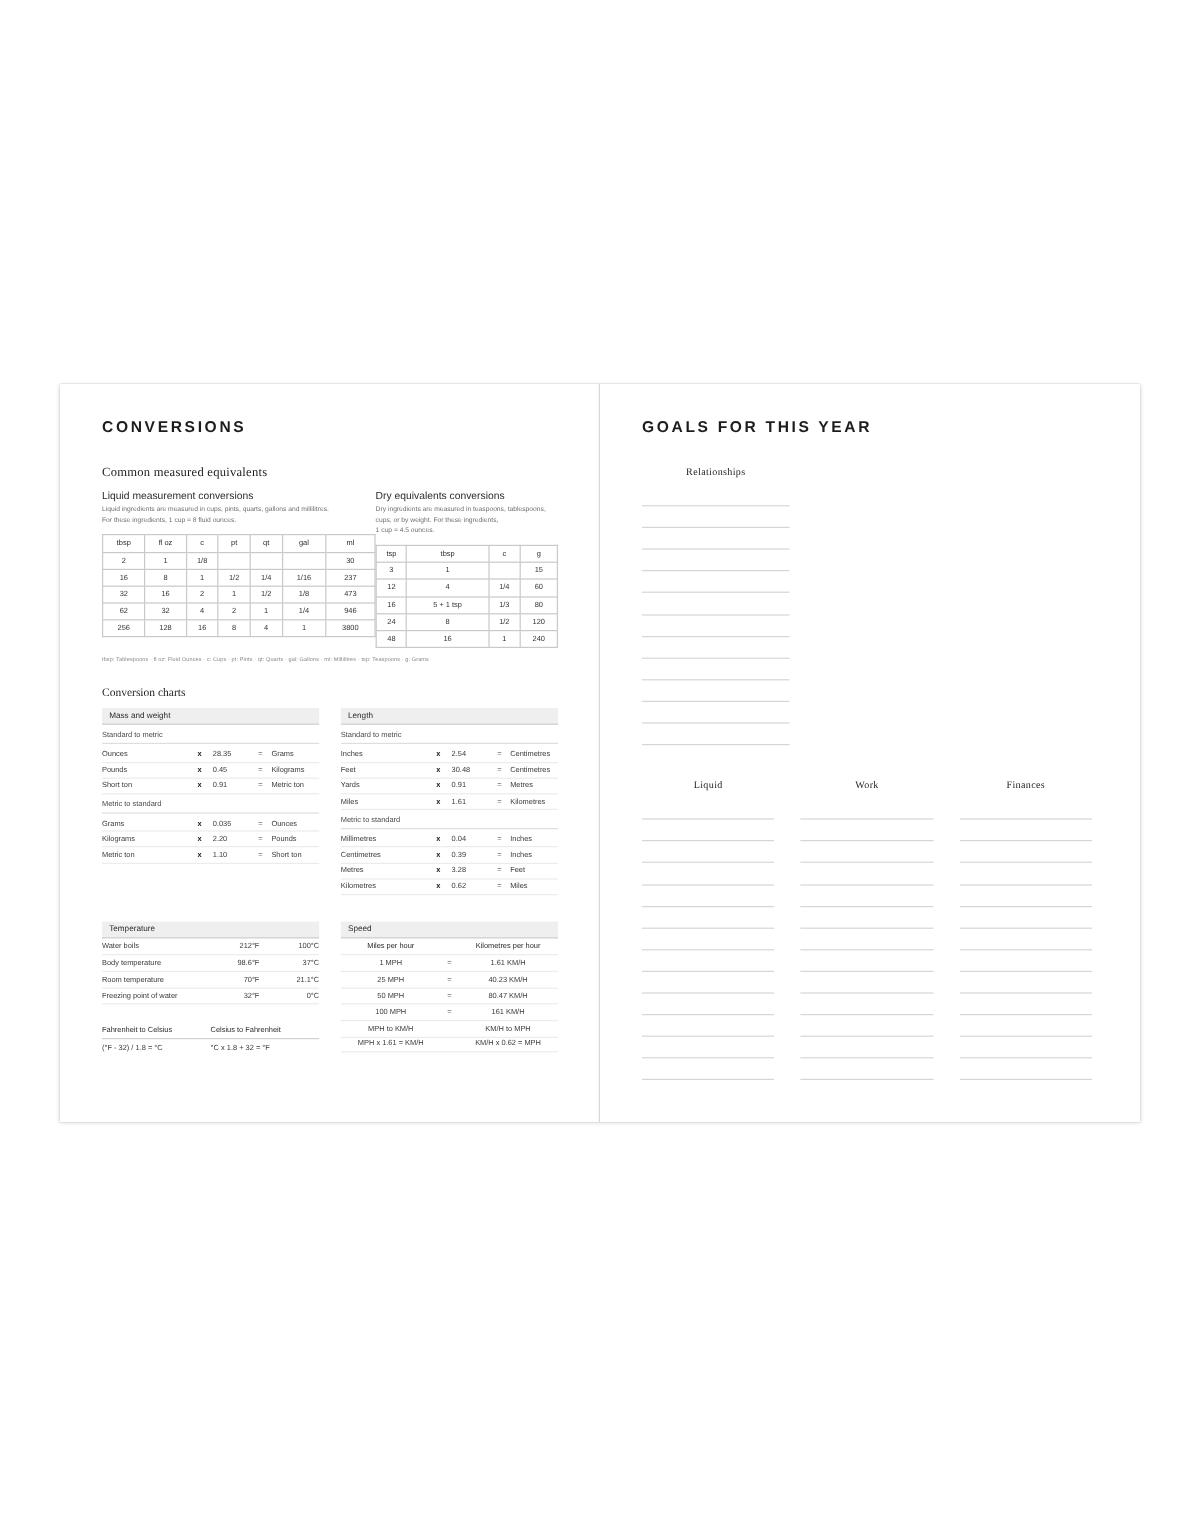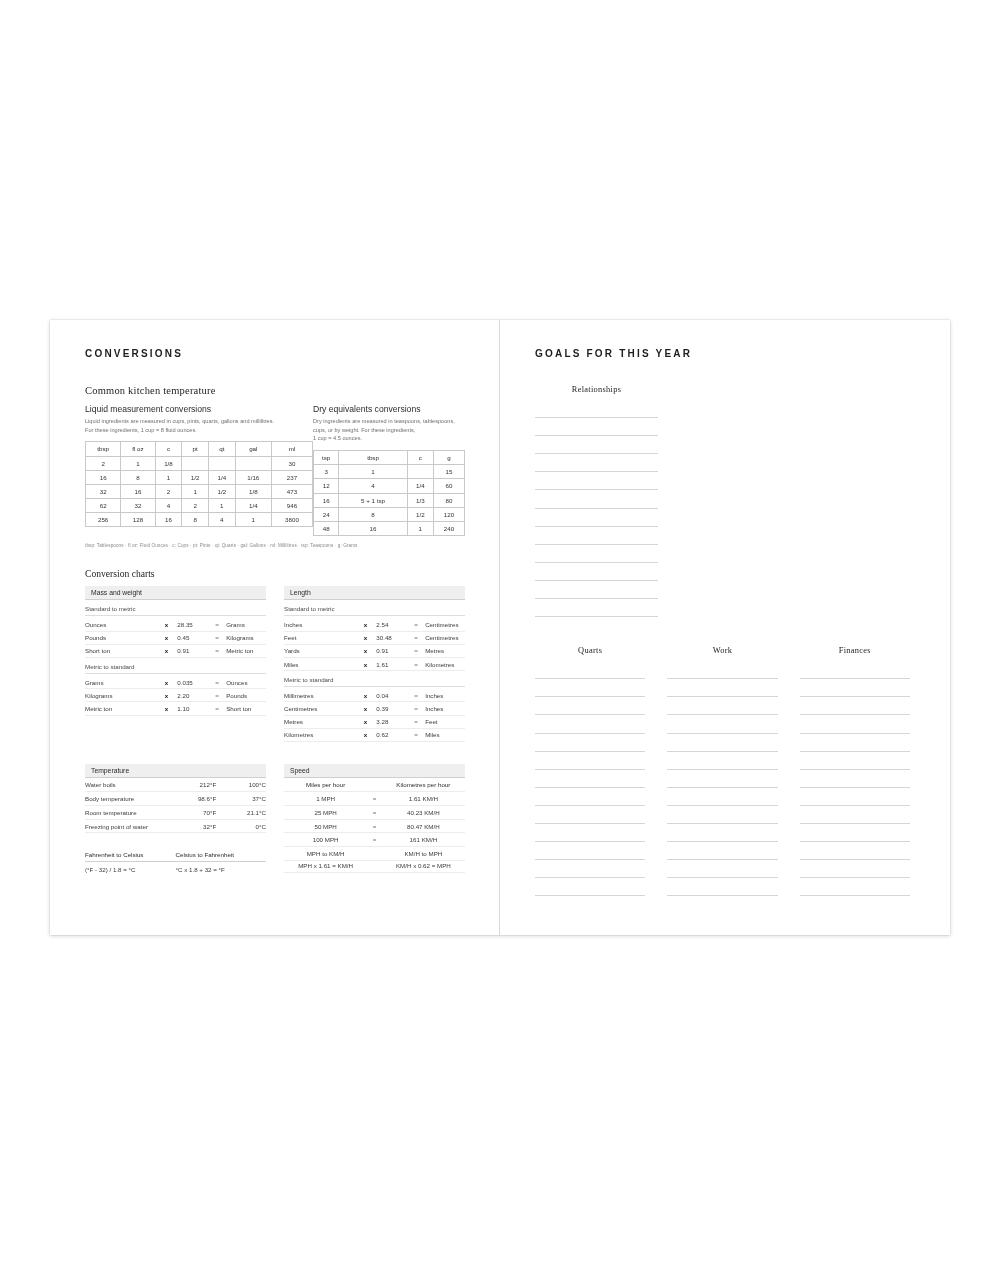--- a/index.html
+++ b/index.html
@@ -32,21 +32,21 @@
   .page-left {
     width: 450px;
     padding: 28px 30px 0 35px;
     border-right: 1px solid #d8d8d8;
   }
   .page-right {
     width: 450px;
     padding: 28px 40px 0 35px;
   }
   h1.section-title {
-    font-size: 10px;
+    font-size: 13px;
     letter-spacing: 2.2px;
     font-weight: bold;
     margin: 0 0 26px 0;
     color: #1d1d1d;
     font-family: "Liberation Sans", sans-serif;
   }
   .sub-head-serif {
     font-family: "Liberation Serif", serif;
     font-size: 10.5px;
     color: #1d1d1d;
@@ -212,21 +212,21 @@
   .goals-grid.second { margin-top: 29px; }
 </style>
 </head>
 <body>
 
 <div class="spread">
 
   <div class="page page-left">
     <h1 class="section-title">CONVERSIONS</h1>
 
-    <div class="sub-head-serif">Common kitchen temperature</div>
+    <div class="sub-head-serif">Common measured equivalents</div>
 
     <div class="two-col">
       <div class="col-liquid">
         <div class="block-title">Liquid measurement conversions</div>
         <div class="block-desc" style="white-space:pre-line">Liquid ingredients are measured in cups, pints, quarts, gallons and millilitres.
 For these ingredients, 1 cup = 8 fluid ounces.</div>
         <table class="conv">
           <thead>
               <tr id="liquid-head">
                 <th>tbsp</th>
@@ -574,21 +574,21 @@
             <div class="line"></div>
             <div class="line"></div>
             <div class="line"></div>
             <div class="line"></div>
             <div class="line"></div>
           </div>
         </div>
       </div>
     <div class="goals-grid second" id="goals-row-2">
         <div class="goal-col">
-          <div class="goal-title">Quarts</div>
+          <div class="goal-title">Liquid</div>
           <div class="goal-lines">
             <div class="line"></div>
             <div class="line"></div>
             <div class="line"></div>
             <div class="line"></div>
             <div class="line"></div>
             <div class="line"></div>
             <div class="line"></div>
             <div class="line"></div>
             <div class="line"></div>

